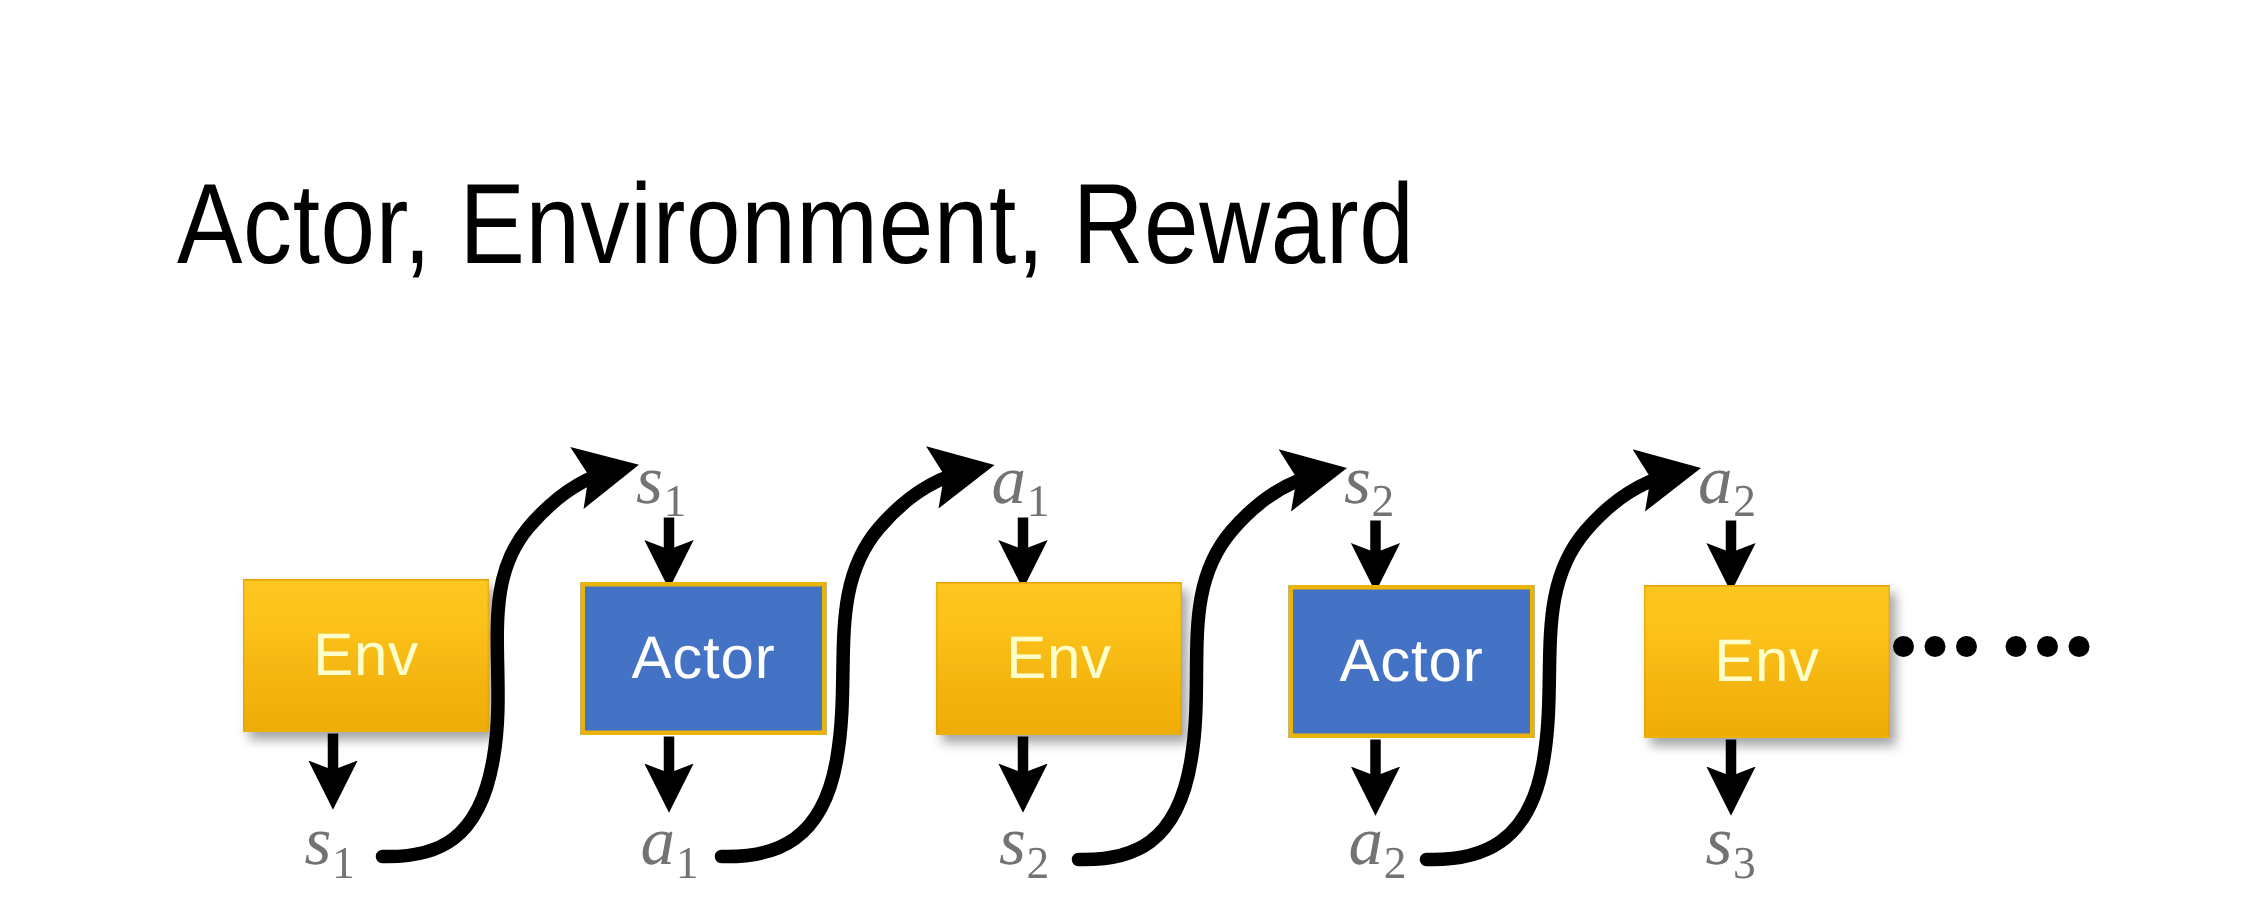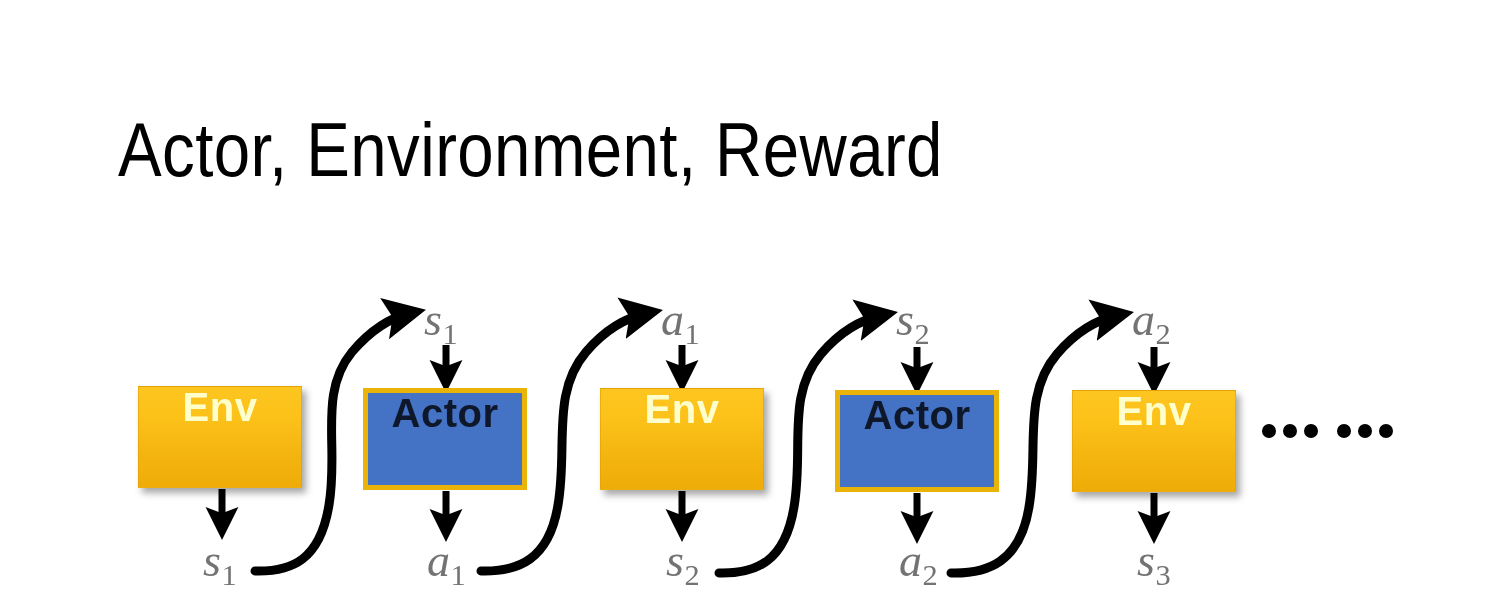--- a/index.html
+++ b/index.html
@@ -49,37 +49,39 @@
     pointer-events: none;
   }
 
   
   .node-box {
     position: absolute;
     width: 164px;
     height: 102px;
     box-sizing: border-box;
     display: flex;
+    align-items: center;
     justify-content: center;
     font-family: "Liberation Sans", sans-serif;
     font-size: 40px;
-    font-weight: 700;
+    font-weight: 400;
     letter-spacing: 0.5px;
     line-height: 1;
+    margin-left: 24px;
   }
   .node-env {
     background: linear-gradient(to bottom, #FDC520 0%, #FCC21A 28%, #F5B612 62%, #EFAC08 100%);
     color: #FFFFCC;
     box-shadow: 4px 5px 7px rgba(0,0,0,0.35);
     border: 1px solid rgba(221,156,6,0.55);
   }
   .node-actor {
     background: #4472C4;
-    color: #0f172a;
-    border: 5px solid #eab308;
+    color: #ffffff;
+    border: 3px solid #eab308;
   }
 
   
   .math-label {
     position: absolute;
     font-family: "Liberation Serif", "DejaVu Serif", serif;
     font-style: italic;
     font-size: 46px;
     color: #737373;
     white-space: nowrap;

